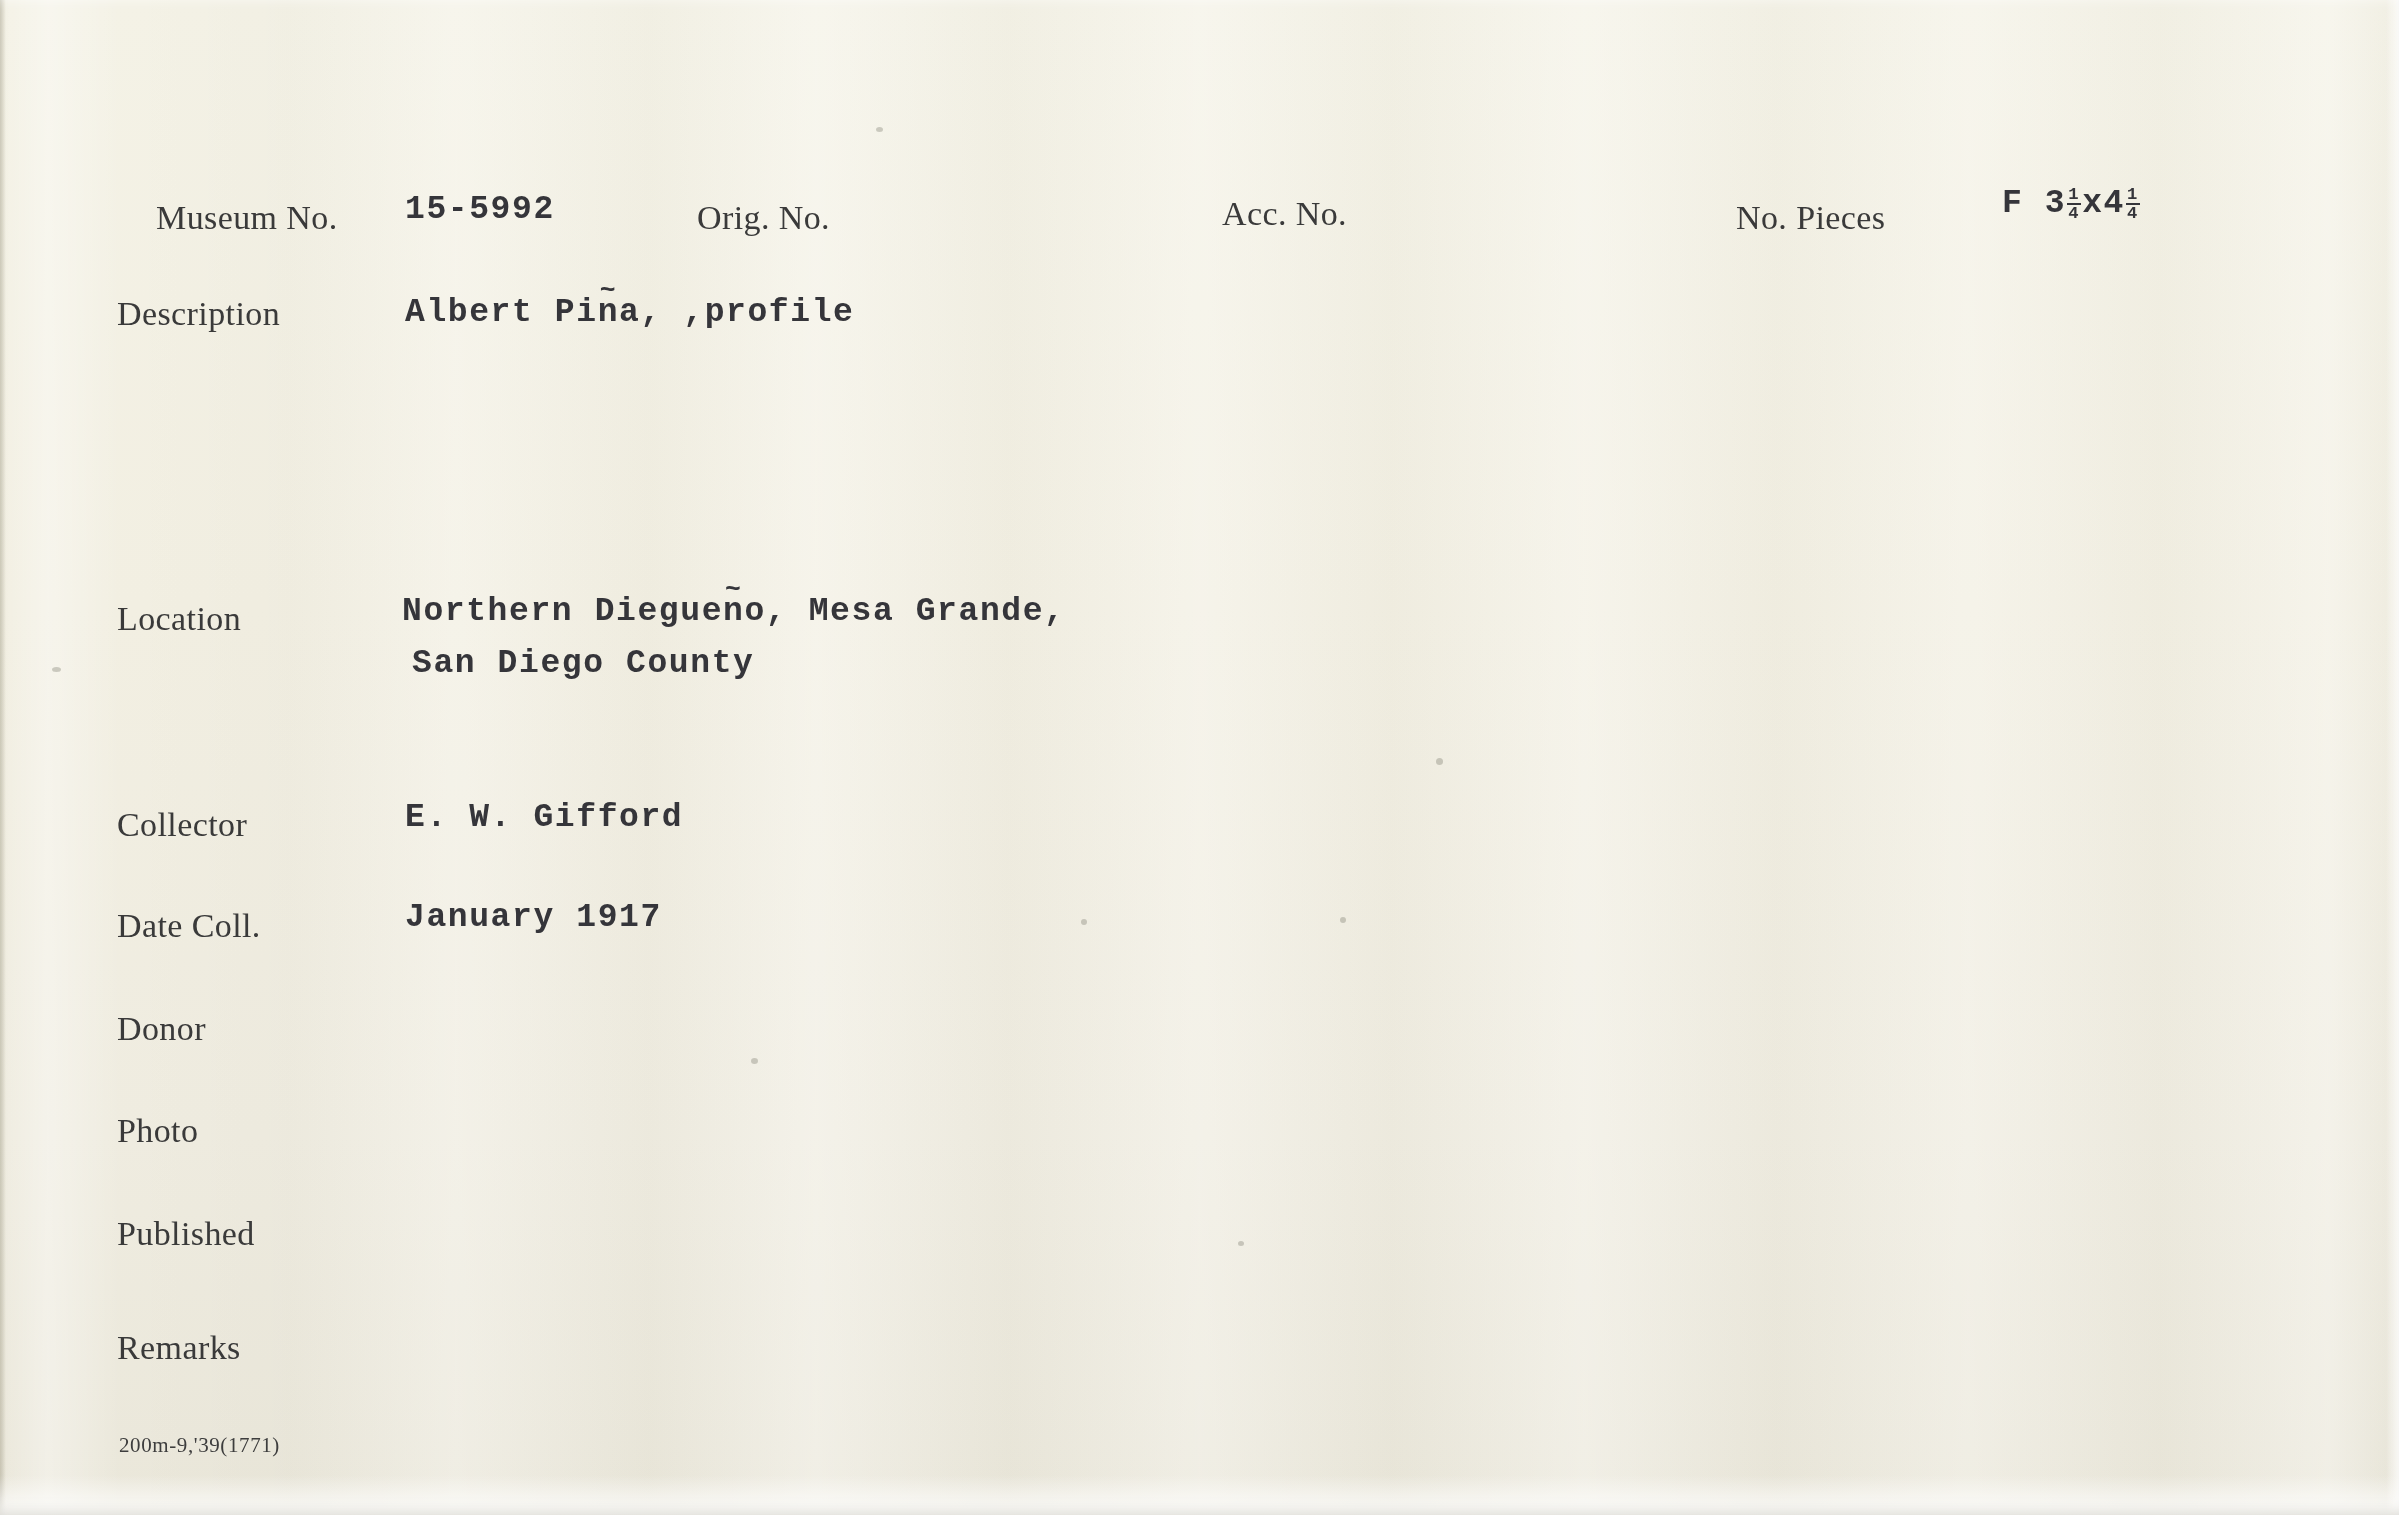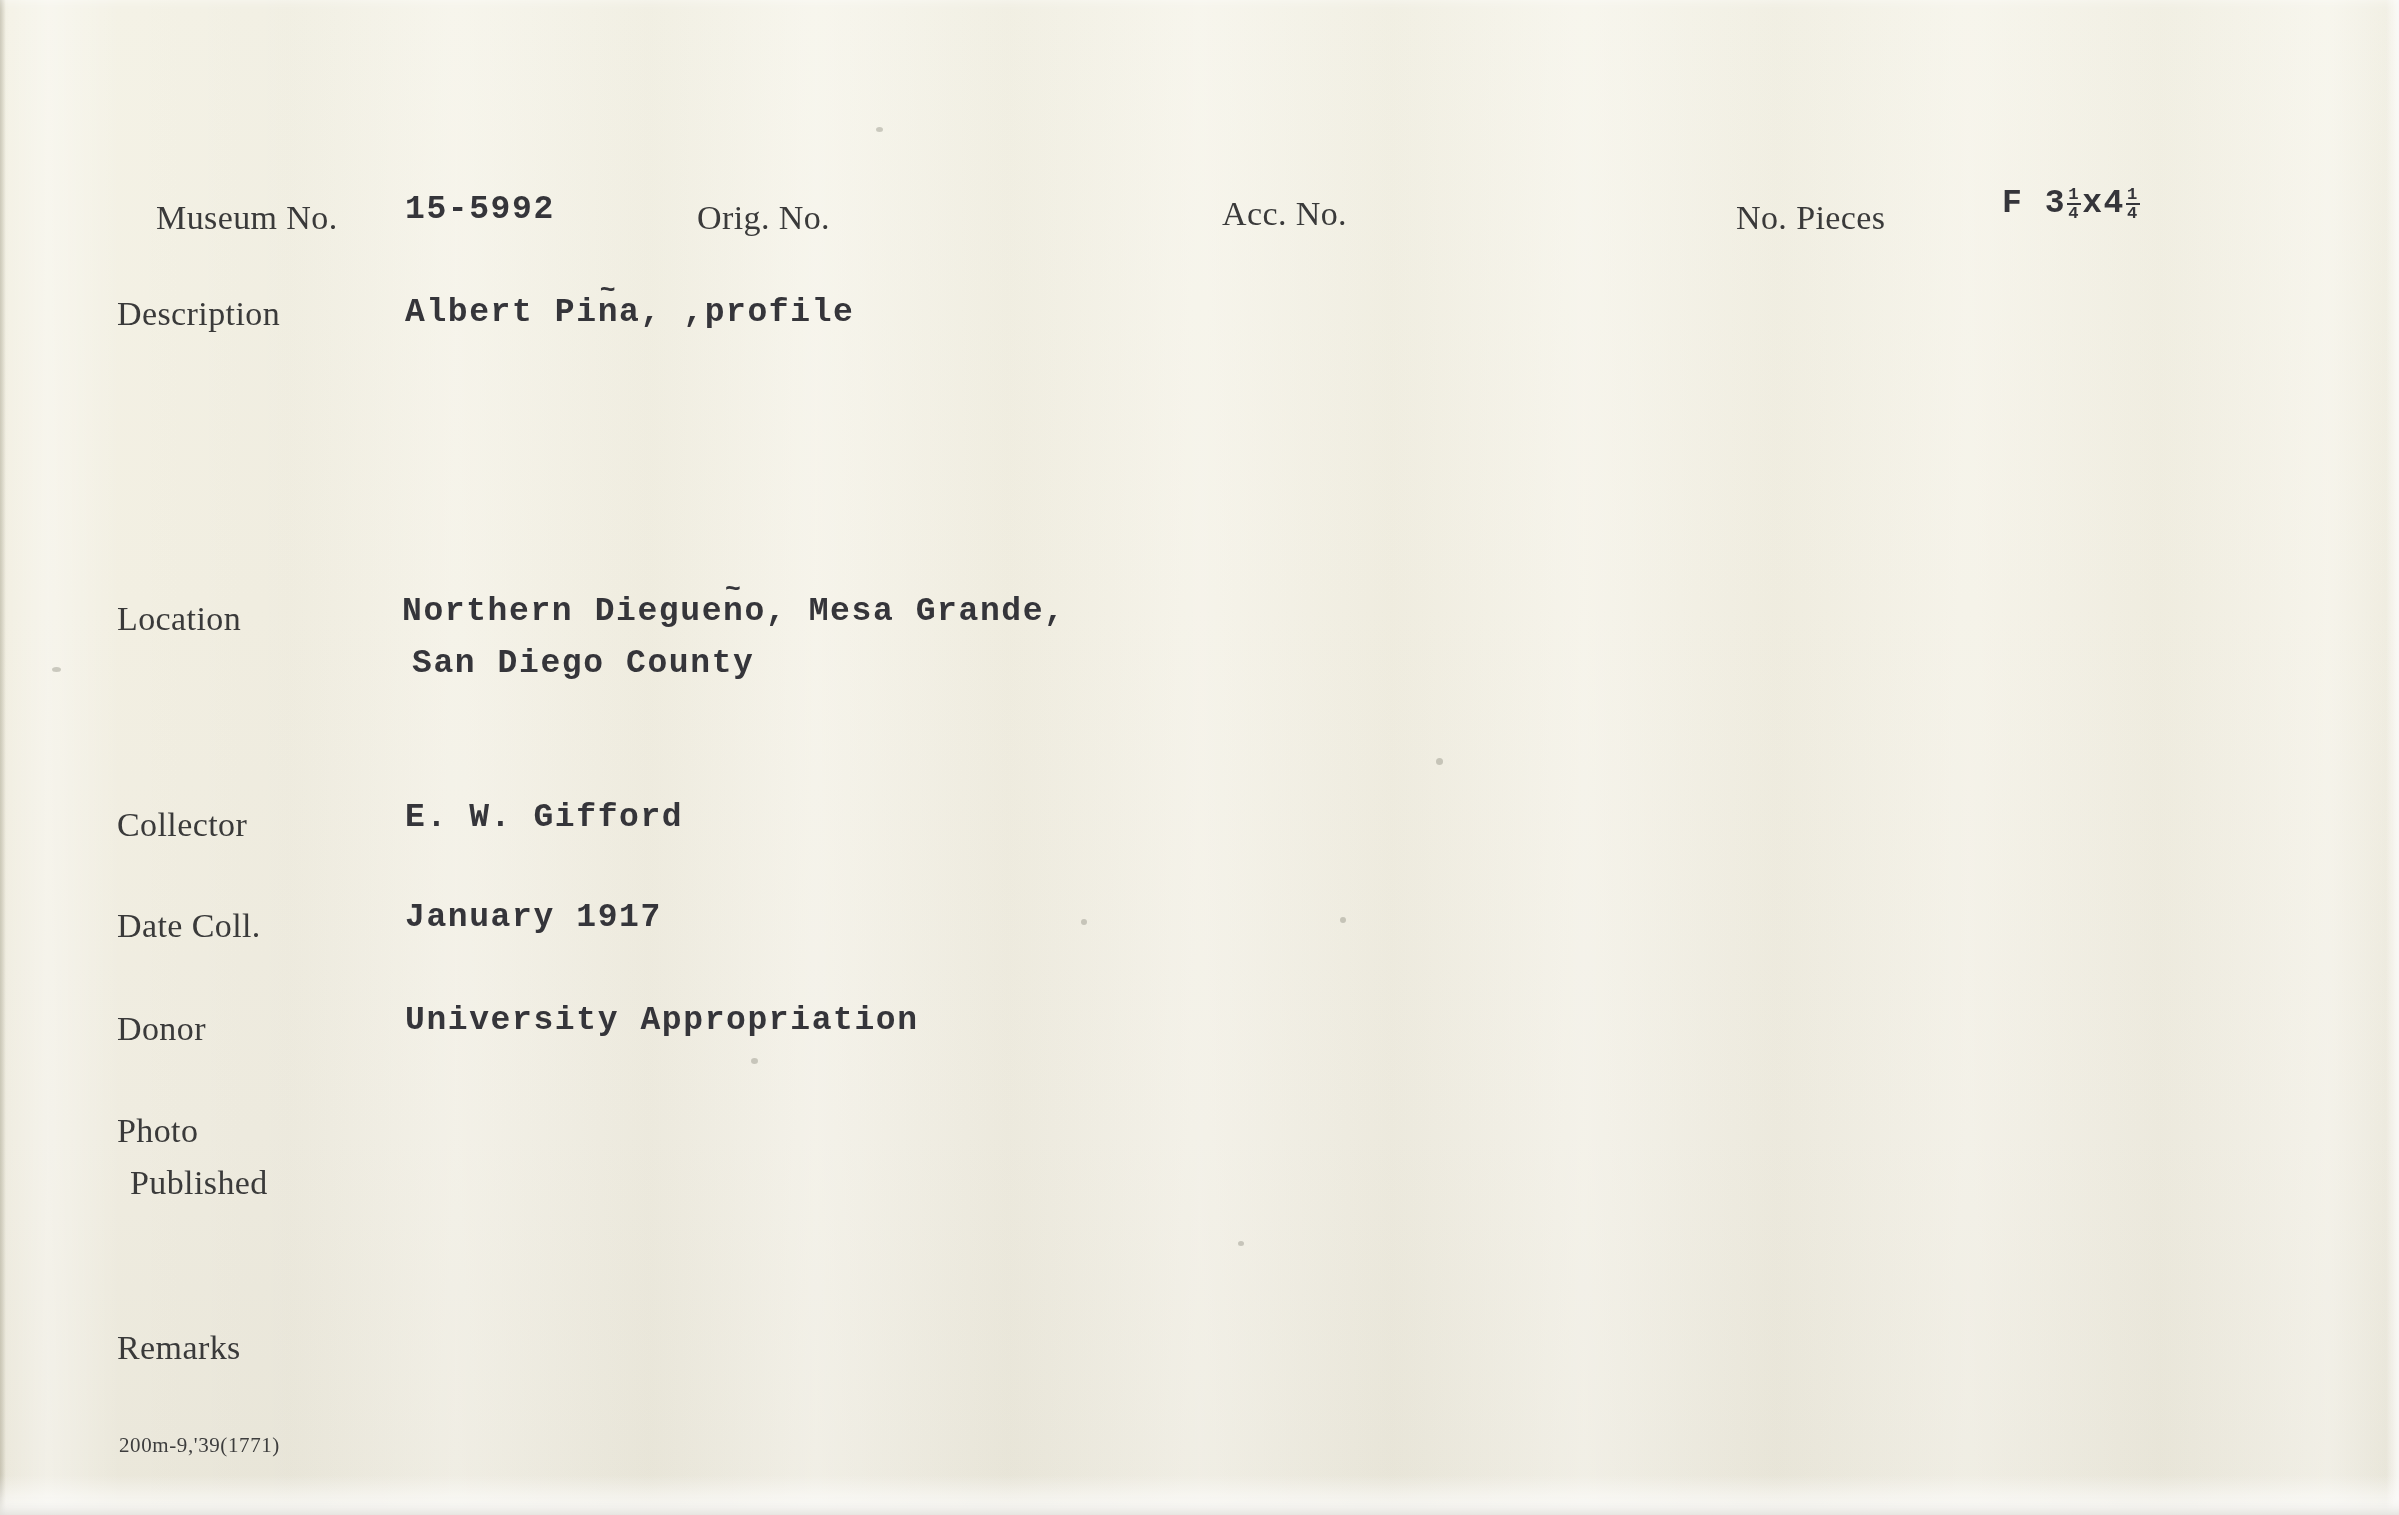--- a/index.html
+++ b/index.html
@@ -166,26 +166,25 @@
   <div class="typed" style="left:358px; top:593px;"><span>Northern Diegue</span><span class="tilde-over"><span class="tmark">~</span><span>n</span></span><span>o, Mesa Grande,</span></div>
   <div class="typed" style="left:368px; top:645px;">San Diego County</div>
 
   <div class="label" style="left:117px; top:806px;">Collector</div>
   <div class="typed" style="left:361px; top:799px;">E. W. Gifford</div>
 
   <div class="label" style="left:117px; top:907px;">Date Coll.</div>
   <div class="typed" style="left:361px; top:899px;">January 1917</div>
 
   <div class="label" style="left:117px; top:1010px;">Donor</div>
-  <div class="typed" style="left:361px; top:1002px;">University Appropriation</div>
 
   <div class="label" style="left:117px; top:1112px;">Photo</div>
   <div class="typed" style="left:361px; top:1104px;"></div>
 
-  <div class="label" style="left:117px; top:1164px;margin-left:13px;">Published</div>
+  <div class="label" style="left:117px; top:1215px;">Published</div>
   <div class="typed" style="left:361px; top:1207px;"></div>
 
   <div class="label" style="left:117px; top:1317px;margin-top:12px;">Remarks</div>
   <div class="typed" style="left:361px; top:1309px;"></div>
 
   <div class="footer" style="left:119px; top:1433px;">200m-9,'39(1771)</div>
 
 </div>
 
 

